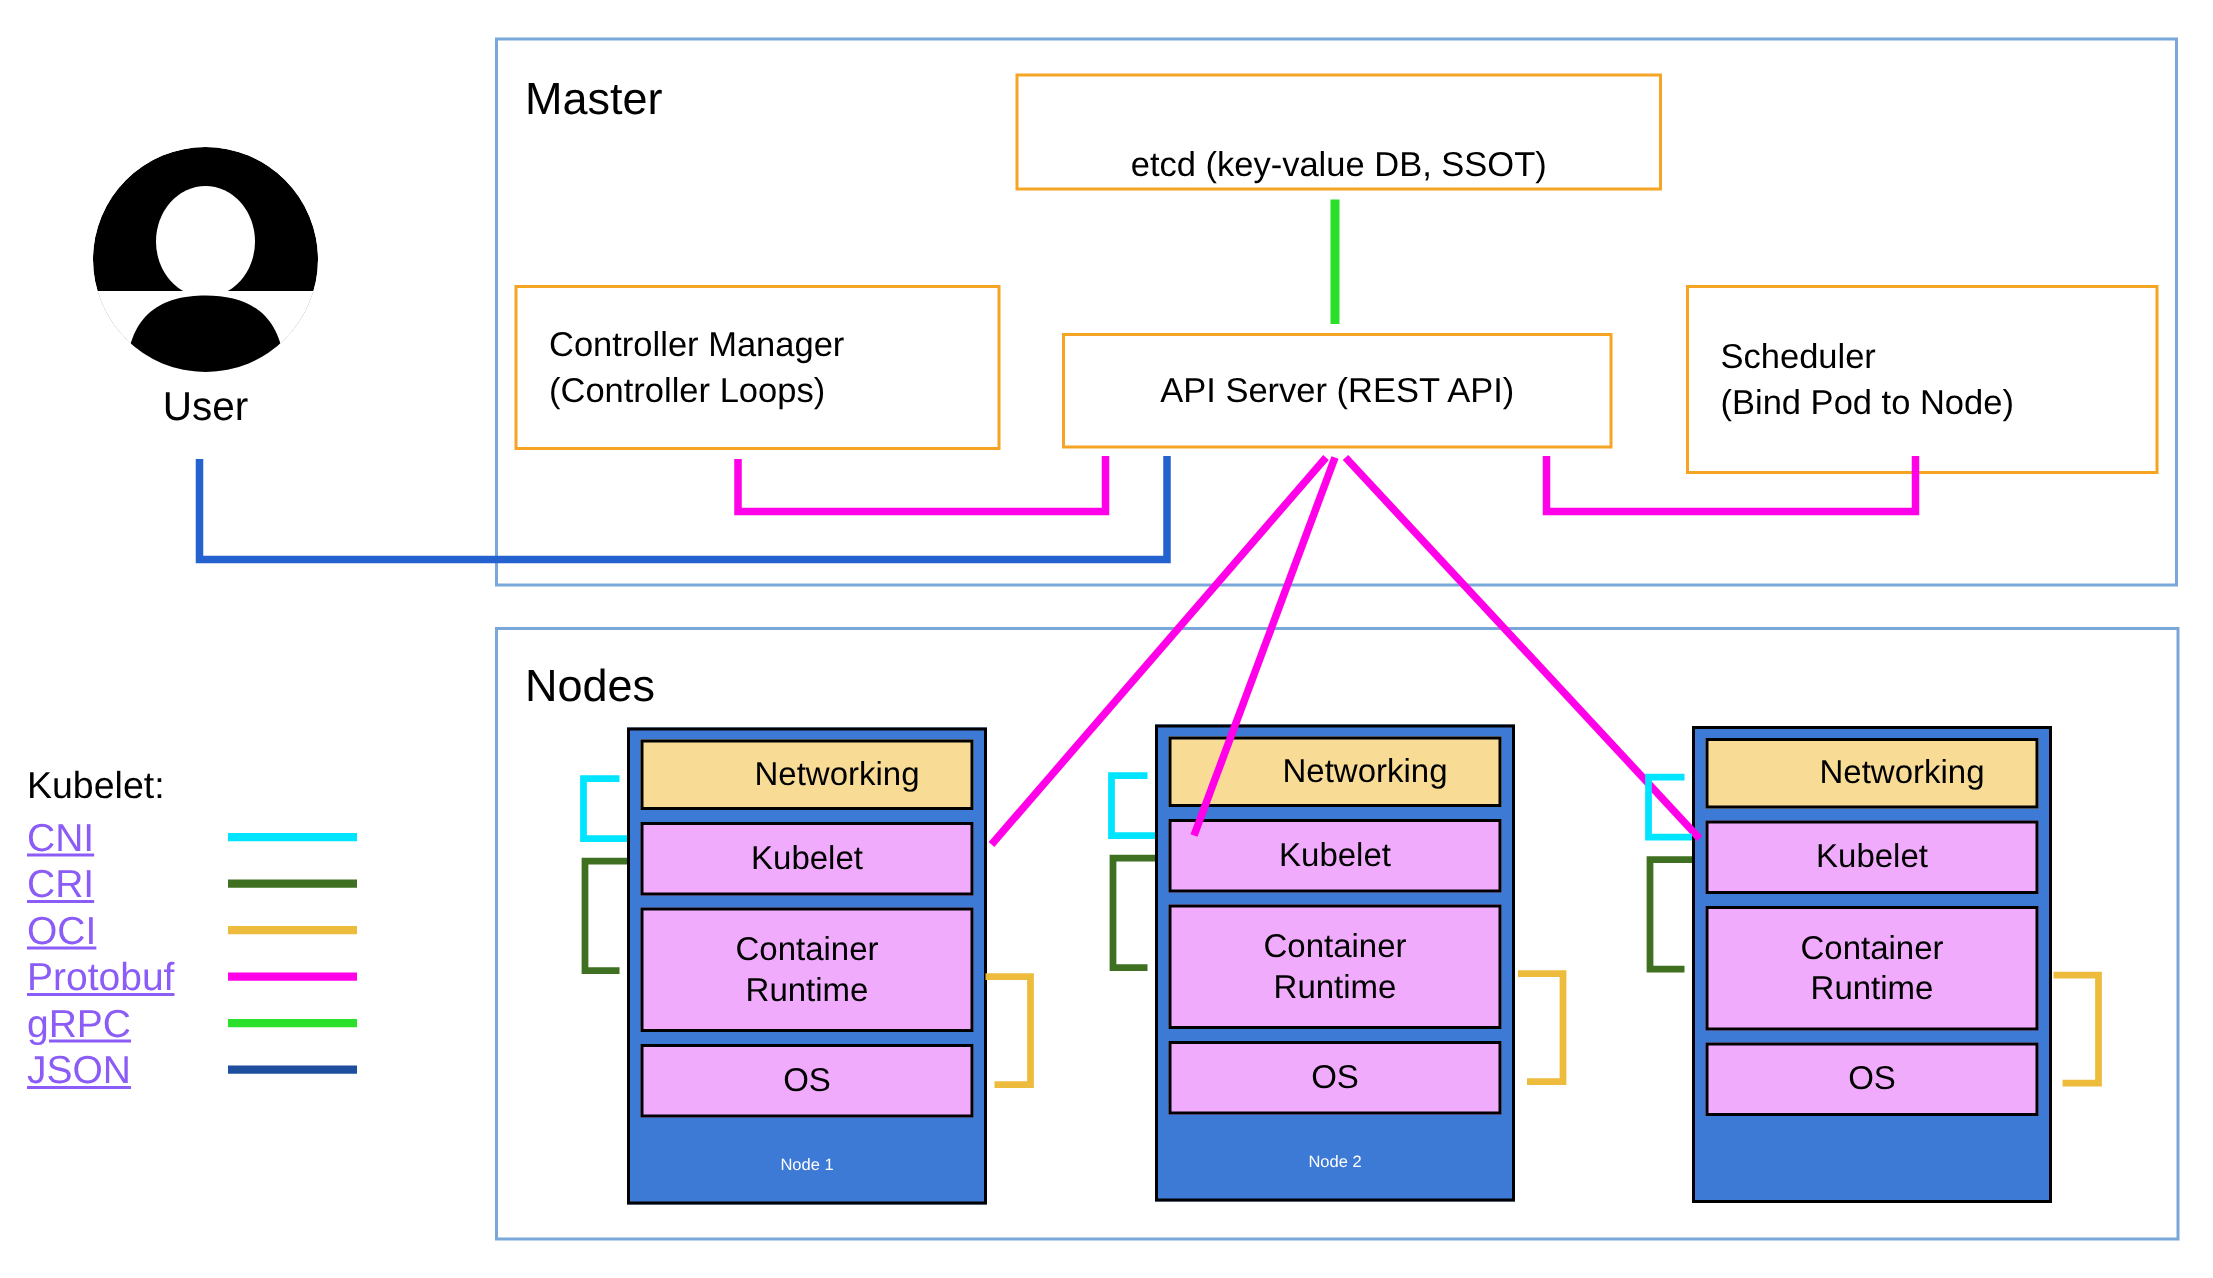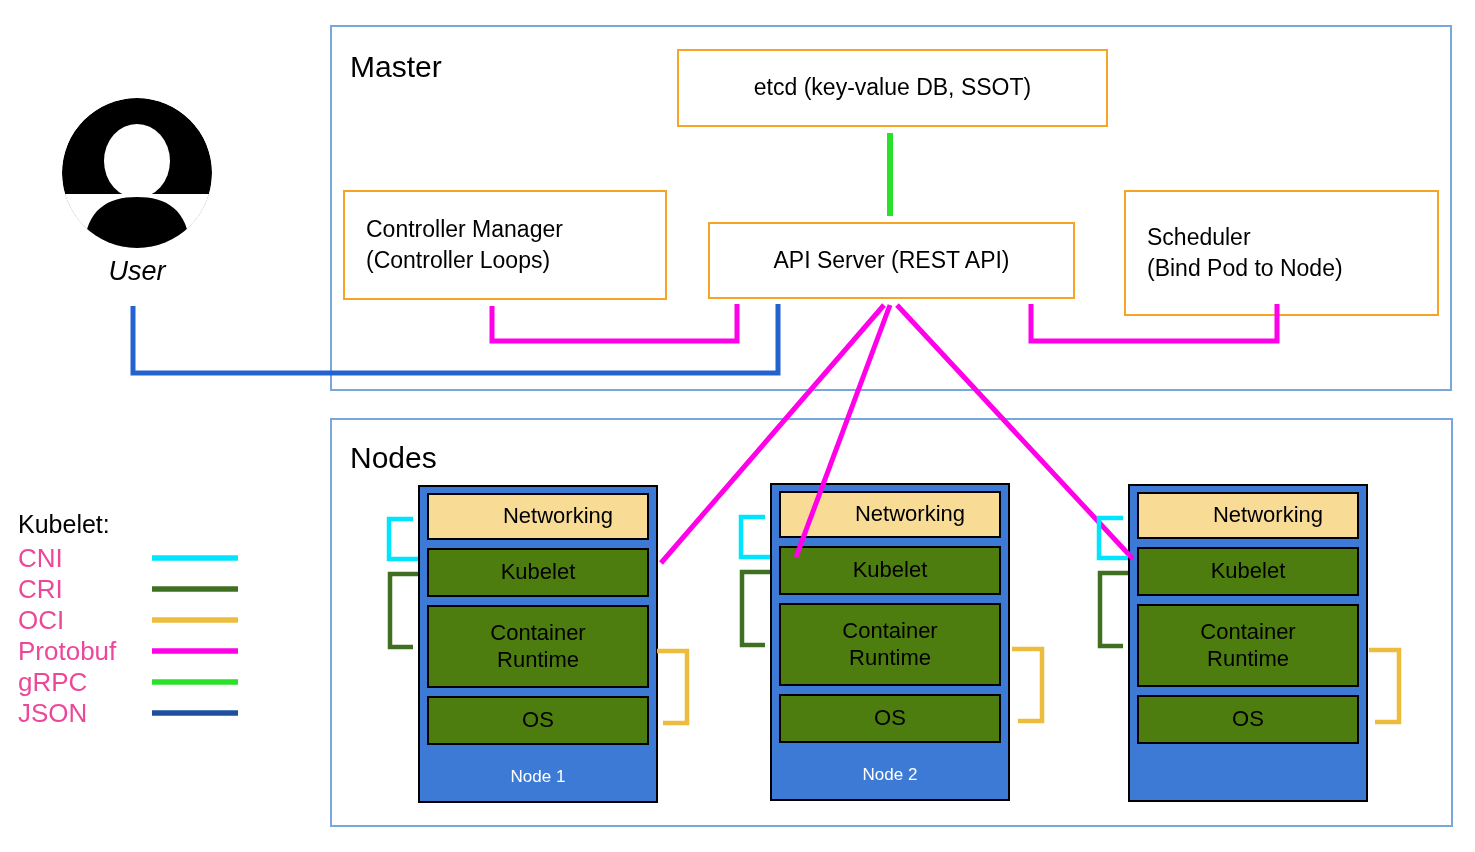--- a/index.html
+++ b/index.html
@@ -14,53 +14,53 @@
   #nodes-box{left:330px;top:418px;width:1123px;height:409px;}
   .section-title{position:absolute;font-size:30px;color:#000;}
   #master-title{left:350px;top:50px;}
   #nodes-title{left:350px;top:441px;}
   .obox{
     position:absolute;border:2px solid #f6a423;background:#fff;box-sizing:border-box;
     display:flex;align-items:center;font-size:23px;white-space:pre-line;line-height:1.35;
   }
   .obox.center{justify-content:center;text-align:center;}
   .obox.leftpad{padding-left:21px;}
-  #etcd-box{left:677px;top:49px;width:431px;height:78px;}
+  #etcd-box{left:677px;top:49px;width:431px;height:78px;align-items:flex-end;}
   #controller-manager-box{left:343px;top:190px;width:324px;height:110px;}
   #api-server-box{left:708px;top:222px;width:367px;height:77px;}
   #scheduler-box{left:1124px;top:190px;width:315px;height:126px;}
 
   #user-icon{position:absolute;left:62px;top:98px;width:150px;height:150px;}
-  #user-label{position:absolute;left:62px;top:256px;width:150px;text-align:center;font-size:27px;font-style:italic;}
+  #user-label{position:absolute;left:62px;top:256px;width:150px;text-align:center;font-size:27px;}
 
   .node{
     position:absolute;width:240px;height:318px;background:#3d7ad6;
     border:2px solid #000;box-sizing:border-box;padding:6px 7px;
   }
   #node-1{left:418px;top:485px;}
   #node-2{left:770px;top:483px;}
   #node-3{left:1128px;top:484px;}
   .layer{
-    border:2px solid #000;background:#4d7c0f;box-sizing:border-box;margin-bottom:8px;
+    border:2px solid #000;background:#f0abfc;box-sizing:border-box;margin-bottom:8px;
     display:flex;align-items:center;justify-content:center;font-size:22px;
     text-align:center;white-space:pre-line;line-height:1.22;
   }
   .layer-networking{height:47px;background:#f8dc96;padding-left:40px;}
   .layer-kubelet{height:49px;}
   .layer-runtime{height:83px;}
   .layer-os{height:49px;}
   .node-name{
     height:48px;margin-top:2px;display:flex;align-items:center;justify-content:center;
-    color:#fff;font-size:17px;
+    color:#fff;font-size:11px;
   }
 
   #legend{position:absolute;left:18px;top:510px;}
   #legend-title{font-size:25px;color:#000;margin-bottom:4px;}
   .legend-item{
-    font-size:26px;line-height:31px;color:#ec4899;cursor:pointer;
+    font-size:26px;line-height:31px;color:#8b5cf6;text-decoration:underline;cursor:pointer;
   }
   #overlay{position:absolute;left:0;top:0;width:1475px;height:852px;pointer-events:none;}
   #overlay path, #overlay line{fill:none;}
 </style>
 </head>
 <body>
 
 <div class="container" id="master-box"></div>
 <div class="section-title" id="master-title">Master</div>
 

